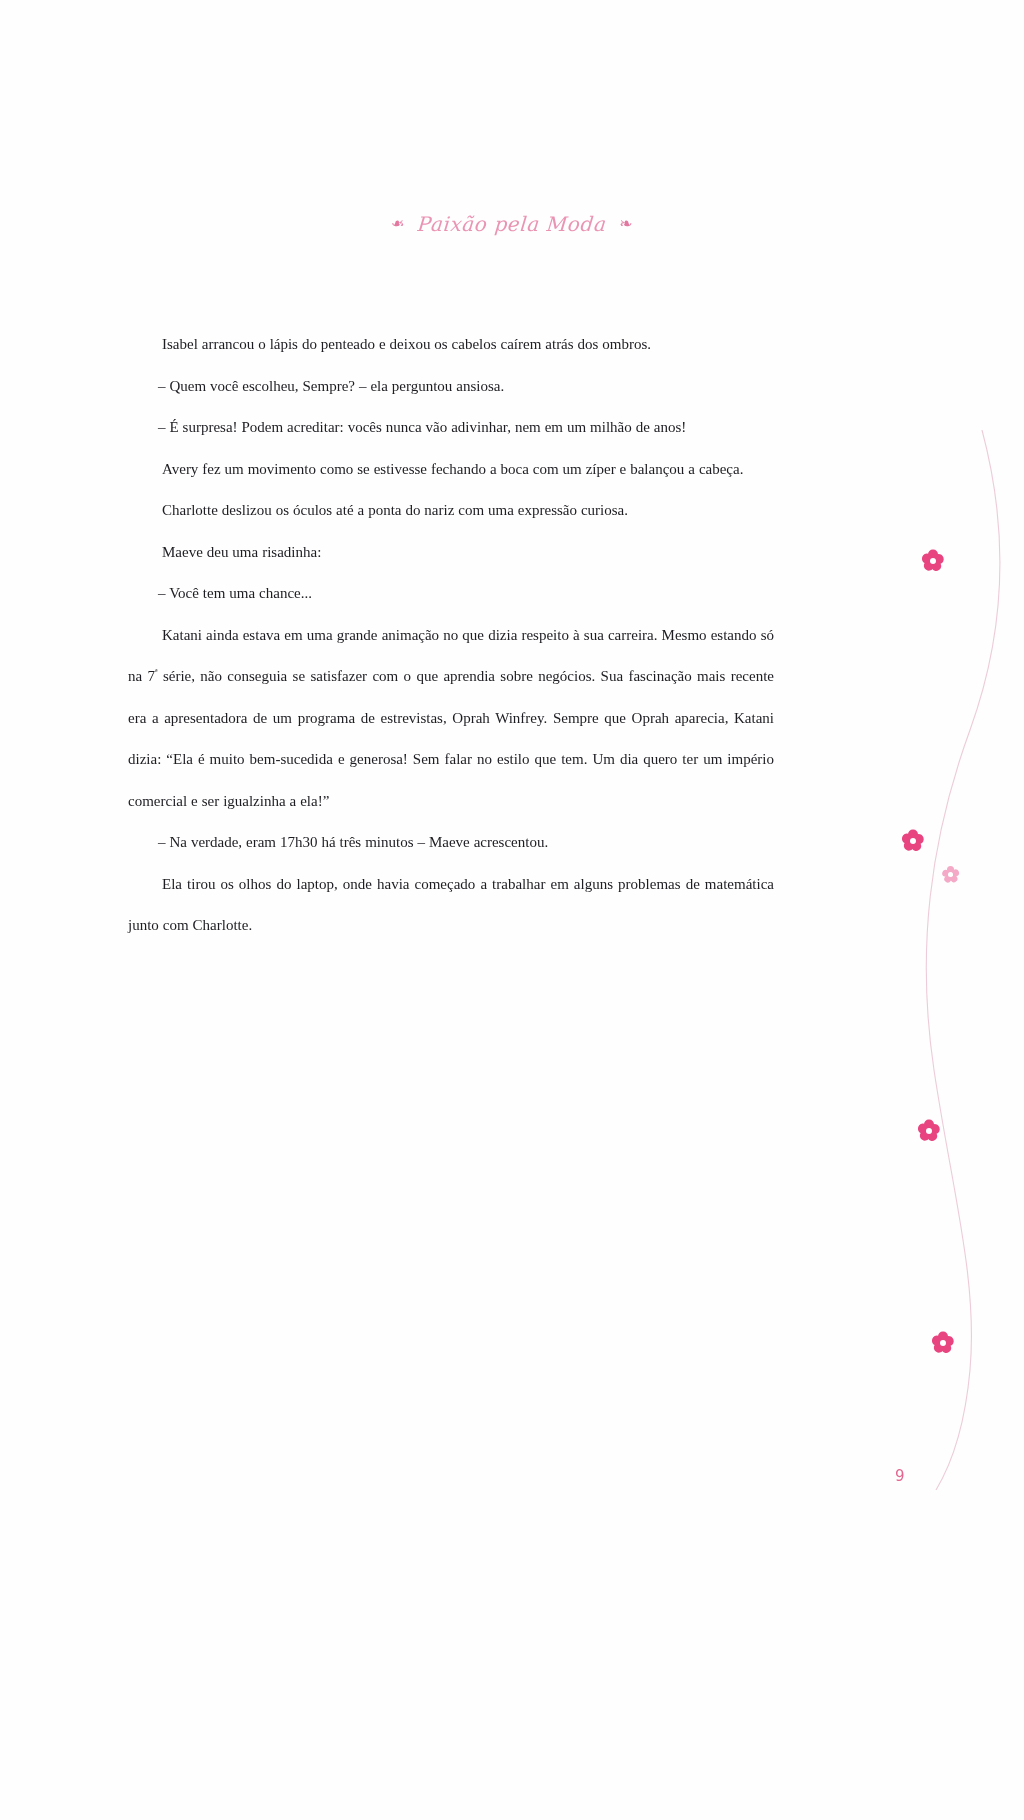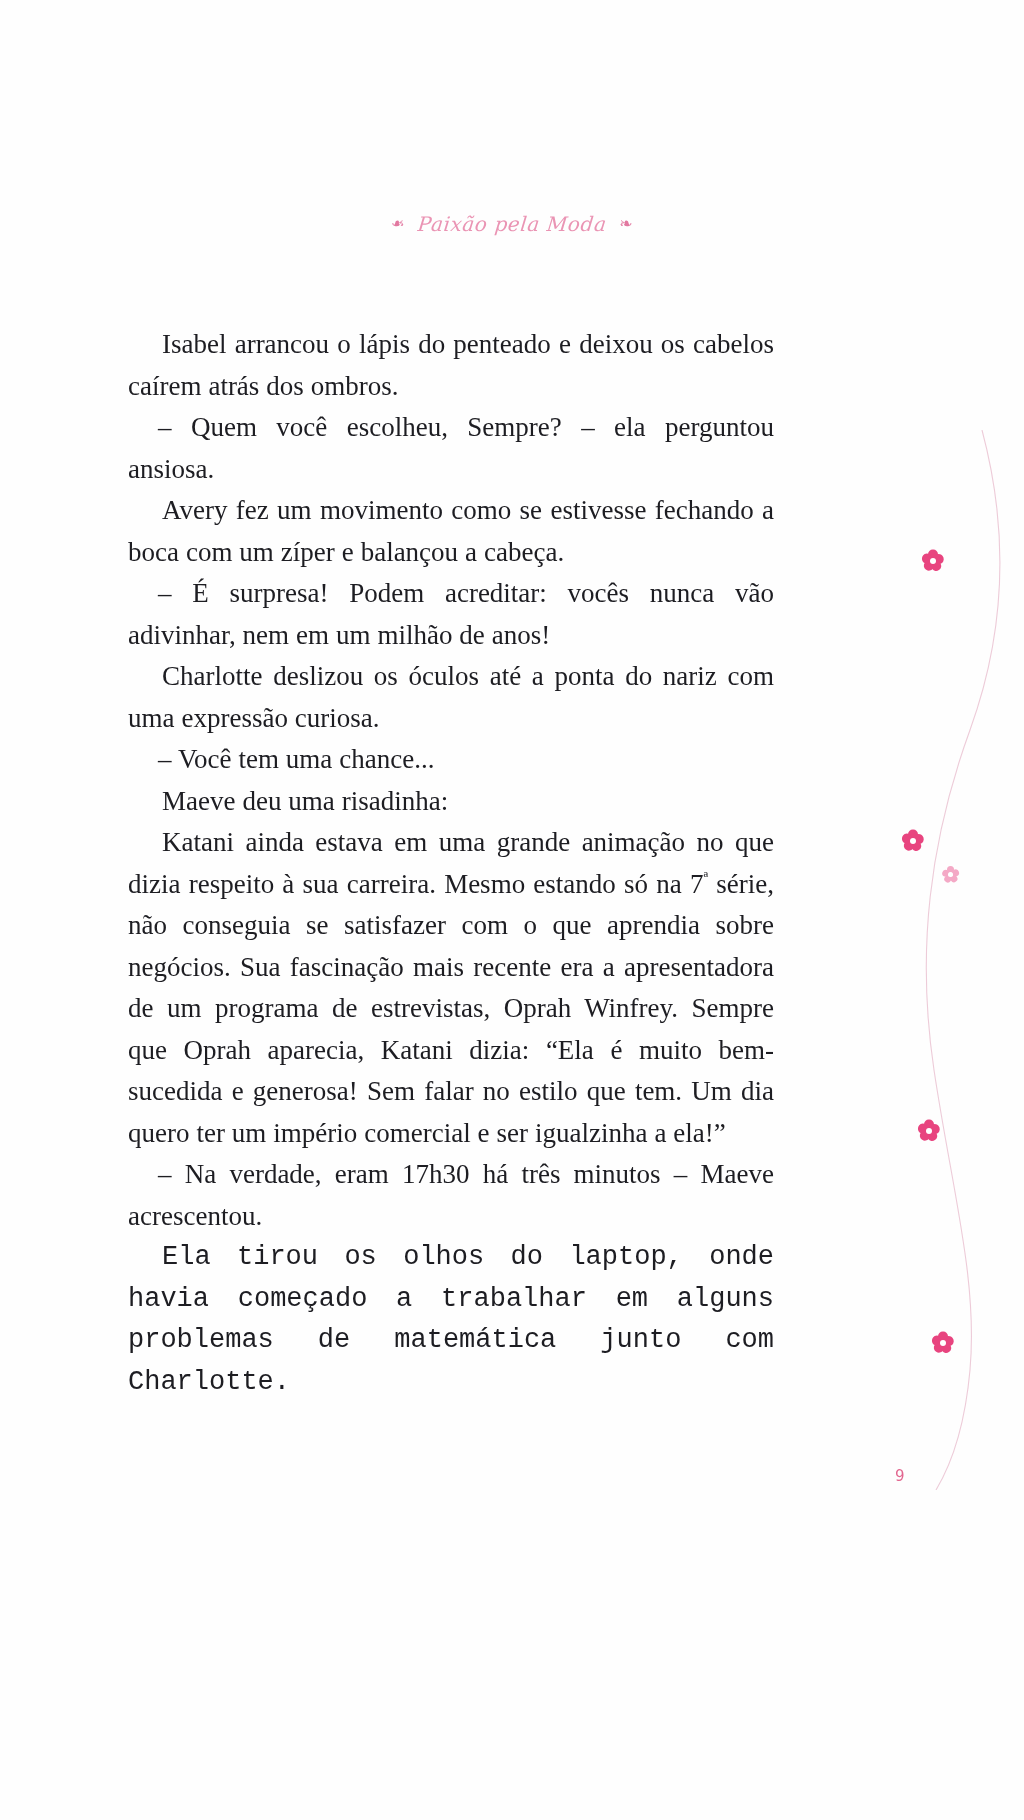--- a/index.html
+++ b/index.html
@@ -57,30 +57,30 @@
 
   
   .textblock {
     position: absolute;
     top: 324px;
     left: 128px;
     width: 646px;
   }
   .para {
     margin: 0;
-    font-size: 27px;
+    font-size: 15px;
     line-height: 41.5px;
     text-align: justify;
     text-indent: 34px;
     -webkit-hyphens: none;
     hyphens: none;
     word-spacing: 0.2px;
   }
   .para.dash { text-indent: 30px; }
-  .para:last-child { text-align: justify; font-family: Liberation Mono, monospace; }
+  .para:last-child { text-align: justify; }
   sup.ord {
     font-size: 0.62em;
     vertical-align: super;
     line-height: 0;
   }
 
   
   .vine {
     position: absolute;
     top: 430px;
@@ -150,25 +150,25 @@
   <div class="running-head">
     <span class="rh-orn left">❧</span>
     <span class="rh-title">Paixão pela Moda</span>
     <span class="rh-orn right">❧</span>
   </div>
 
   <div class="textblock">
 
     <p class="para">Isabel arrancou o lápis do penteado e deixou os cabelos caírem atrás dos ombros.</p>
     <p class="para dash">– Quem você escolheu, Sempre? – ela perguntou ansiosa.</p>
+    <p class="para dash">– É surpresa! Podem acreditar: vocês nunca vão adivinhar, nem em um milhão de anos!</p>
     <p class="para">Avery fez um movimento como se estivesse fechando a boca com um zíper e balançou a cabeça.</p>
-    <p class="para dash">– É surpresa! Podem acreditar: vocês nunca vão adivinhar, nem em um milhão de anos!</p>
     <p class="para">Charlotte deslizou os óculos até a ponta do nariz com uma expressão curiosa.</p>
+    <p class="para">Maeve deu uma risadinha:</p>
     <p class="para dash">– Você tem uma chance...</p>
-    <p class="para">Maeve deu uma risadinha:</p>
 
     <p class="para"><span>Katani ainda estava em uma grande animação no que dizia respeito à sua carreira. Mesmo estando só na 7</span><sup class="ord">ª</sup><span> série, não conseguia se satisfazer com o que aprendia sobre negócios. Sua fascinação mais recente era a apresentadora de um programa de estrevistas, Oprah Winfrey. Sempre que Oprah aparecia, Katani dizia: “Ela é muito bem-sucedida e generosa! Sem falar no estilo que tem. Um dia quero ter um império comercial e ser igualzinha a ela!”</span></p>
 
     <p class="para dash">– Na verdade, eram 17h30 há três minutos – Maeve acrescentou.</p>
     <p class="para">Ela tirou os olhos do laptop, onde havia começado a trabalhar em alguns problemas de matemática junto com Charlotte.</p>
 
   </div>
 
   <div class="vine">
     <svg width="150" height="1060" viewBox="0 0 150 1060" style="position:absolute;top:0;left:0;">

